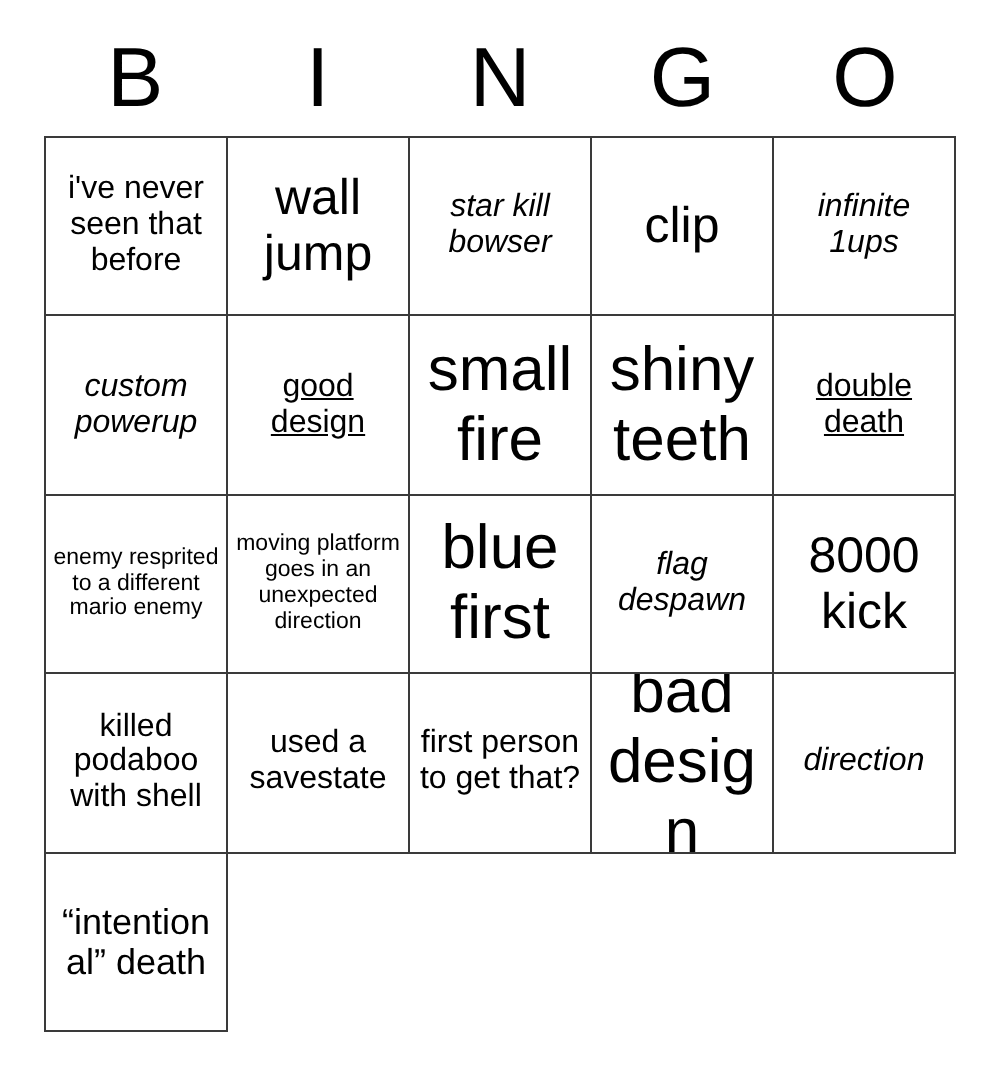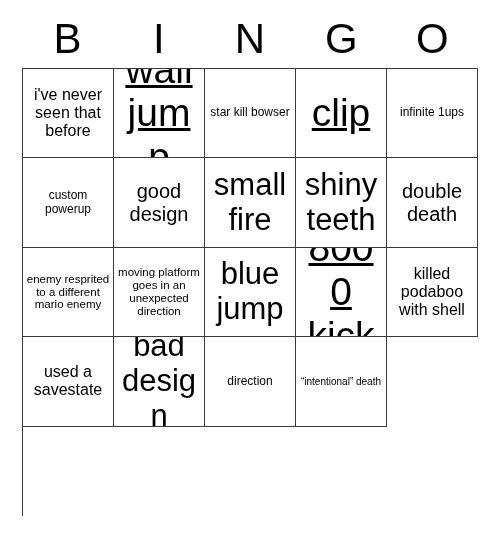--- a/index.html
+++ b/index.html
@@ -68,26 +68,26 @@
     background: #ffffff;
   }
   .cell .txt {
     display: block;
     width: 100%;
     line-height: 1.12;
     word-wrap: break-word;
     hyphens: none;
   }
   
-  .fs-xxl .txt { font-size: 39px; text-decoration: underline; }
+  .fs-xxl .txt { font-size: 25px; }
   .fs-xl  .txt { font-size: 31px; }
-  .fs-lg  .txt { font-size: 20px; }
-  .fs-md  .txt { font-size: 12px; }
+  .fs-lg  .txt { font-size: 16px; text-decoration: underline; }
+  .fs-md  .txt { font-size: 16px; font-style: italic; }
   .fs-sm  .txt { font-size: 16px; }
-  .fs-xs  .txt { font-size: 10px; }
+  .fs-xs  .txt { font-size: 18px; }
   .fs-xxs .txt { font-size: 11.5px; }
 </style>
 </head>
 <body>
 
 <div id="card">
 
   <div id="header">
     <div class="hdr-letter">B</div>
     <div class="hdr-letter">I</div>
@@ -129,31 +129,37 @@
     <div class="cell fs-lg">
         <span class="txt">double death</span>
       </div>
     <div class="cell fs-xxs">
         <span class="txt">enemy resprited to a different mario enemy</span>
       </div>
     <div class="cell fs-xxs">
         <span class="txt">moving platform goes in an unexpected direction</span>
       </div>
     <div class="cell fs-xl">
-        <span class="txt">blue jump</span>
+        <span class="txt">blue first</span>
       </div>
 
+    <div class="cell fs-md">
+        <span class="txt">flag despawn</span>
+      </div>
     <div class="cell fs-xxl">
         <span class="txt">8000 kick</span>
       </div>
     <div class="cell fs-sm">
         <span class="txt">killed podaboo with shell</span>
       </div>
     <div class="cell fs-sm">
         <span class="txt">used a savestate</span>
+      </div>
+    <div class="cell fs-sm">
+        <span class="txt">first person to get that?</span>
       </div>
 
     <div class="cell fs-xl">
         <span class="txt">bad design</span>
       </div>
     <div class="cell fs-md">
         <span class="txt">direction</span>
       </div>
     <div class="cell fs-xs">
         <span class="txt">“intentional” death</span>

